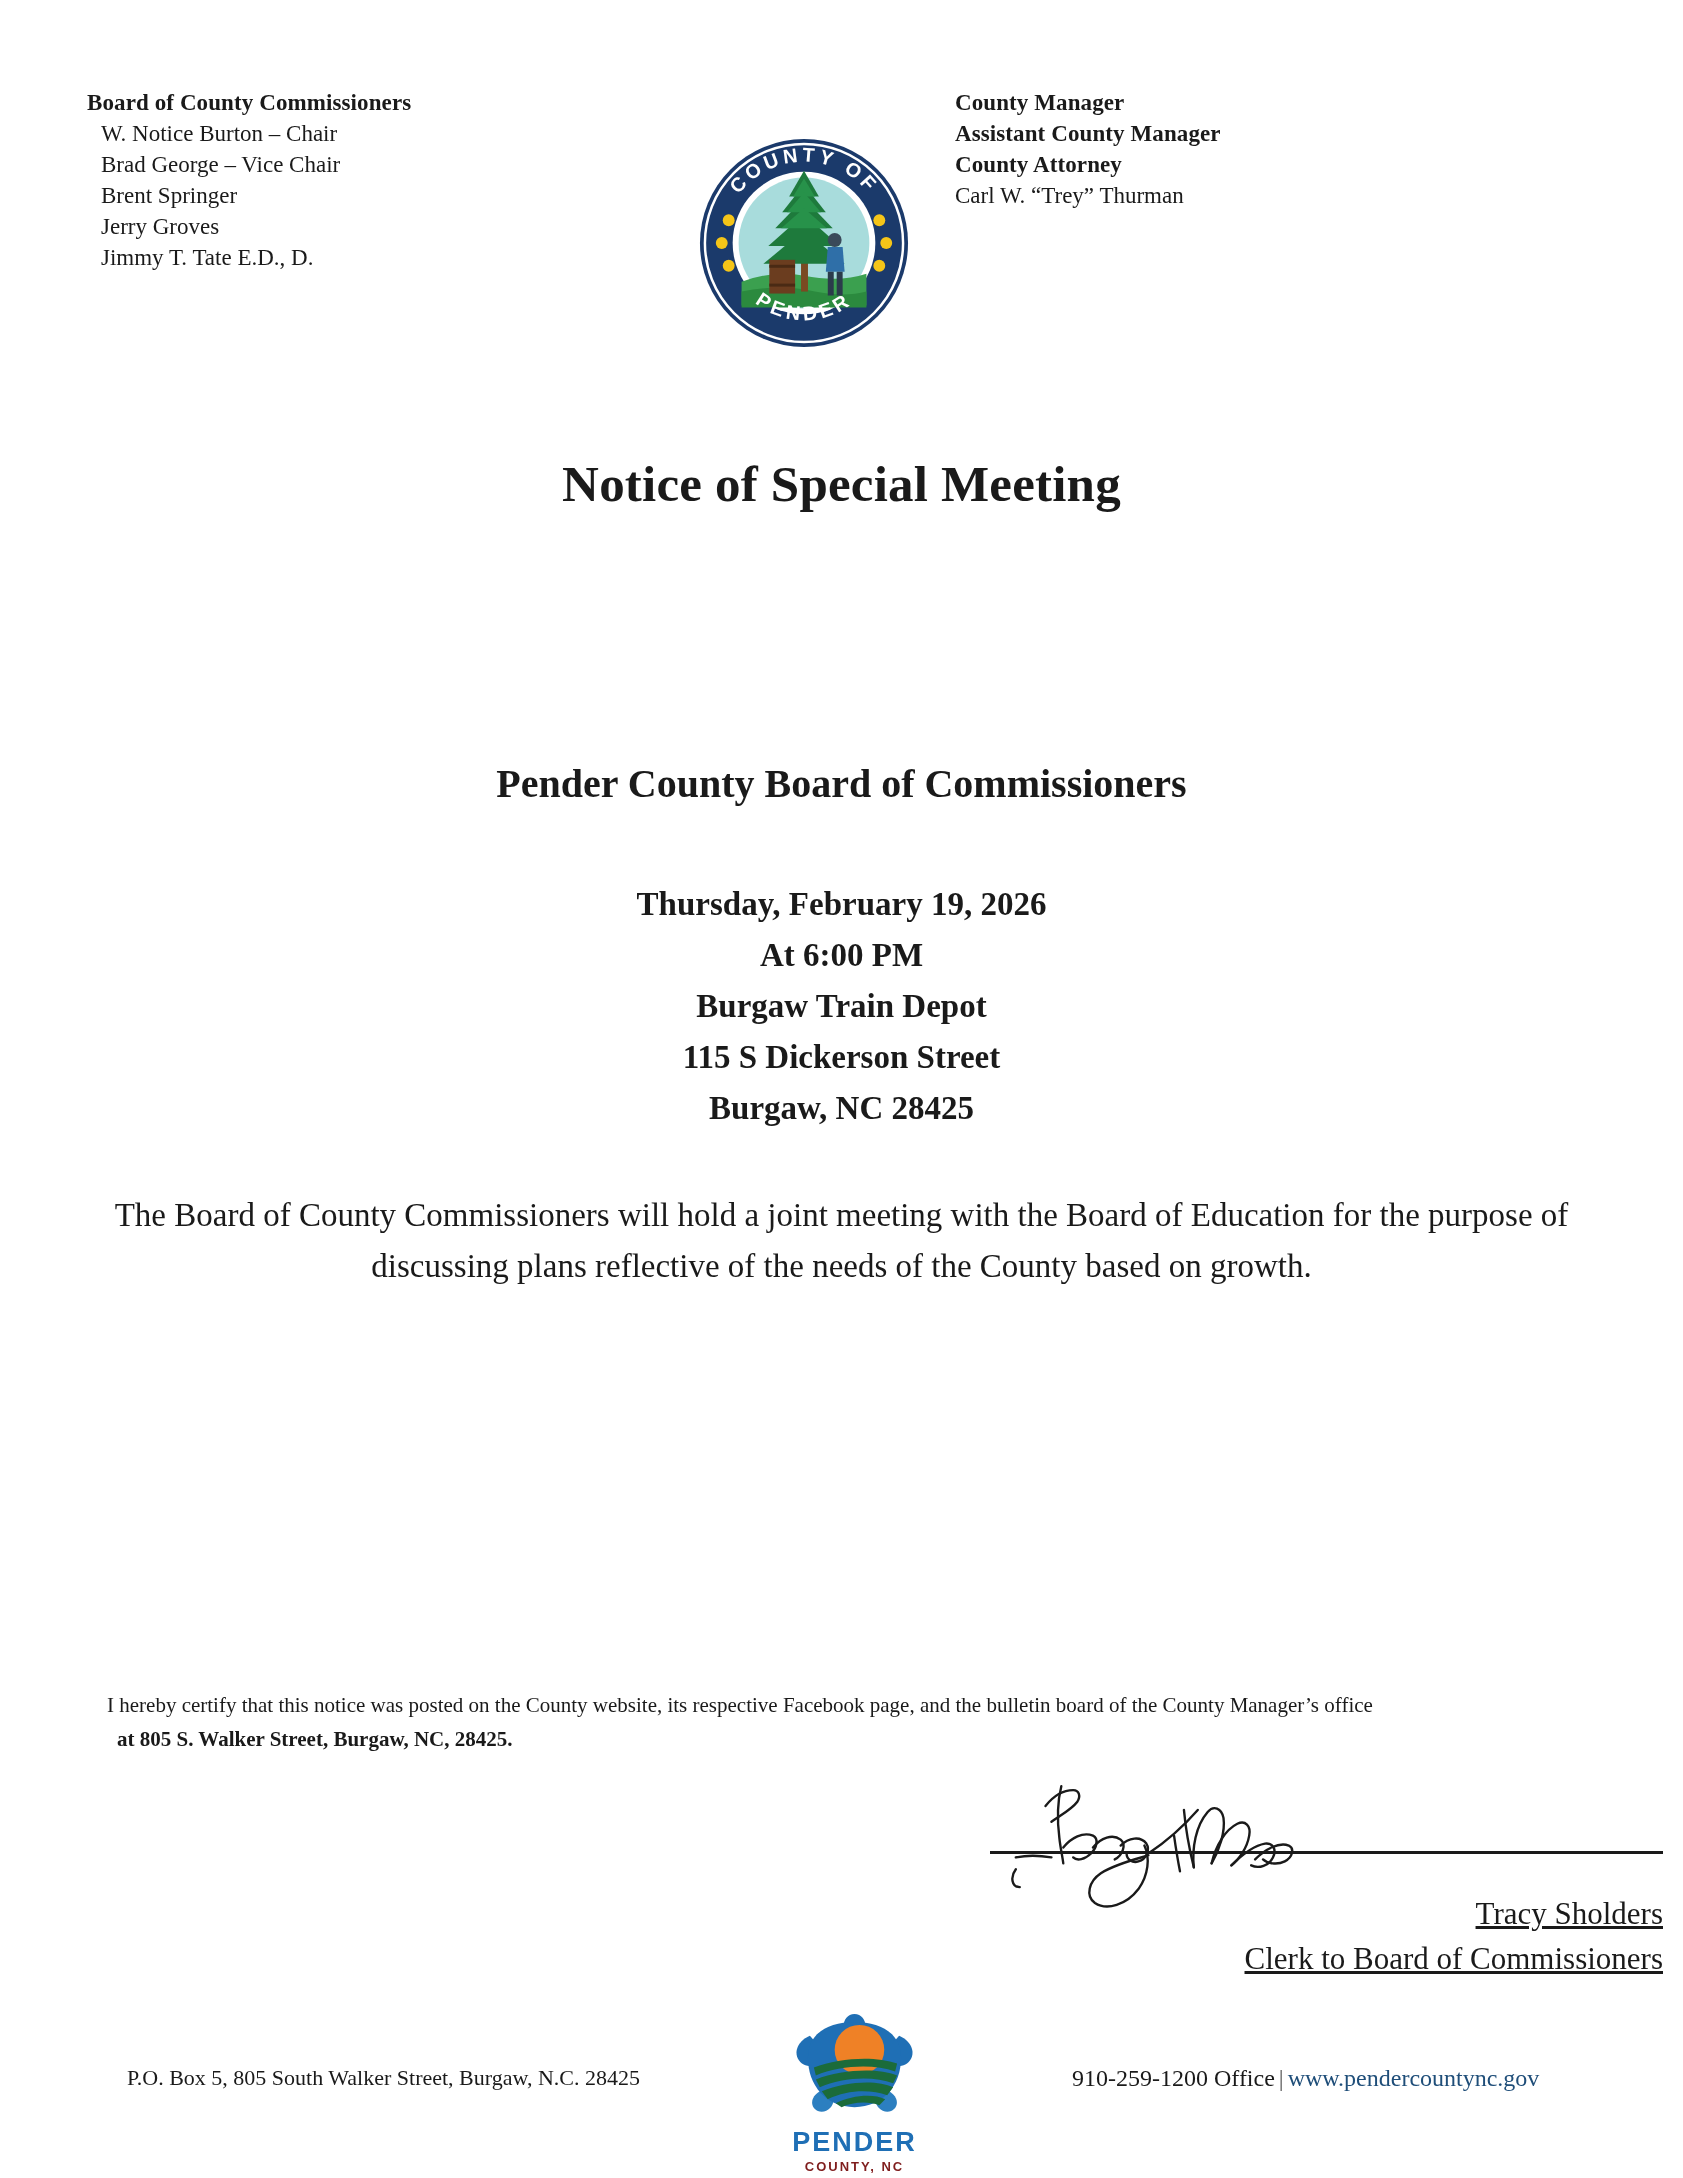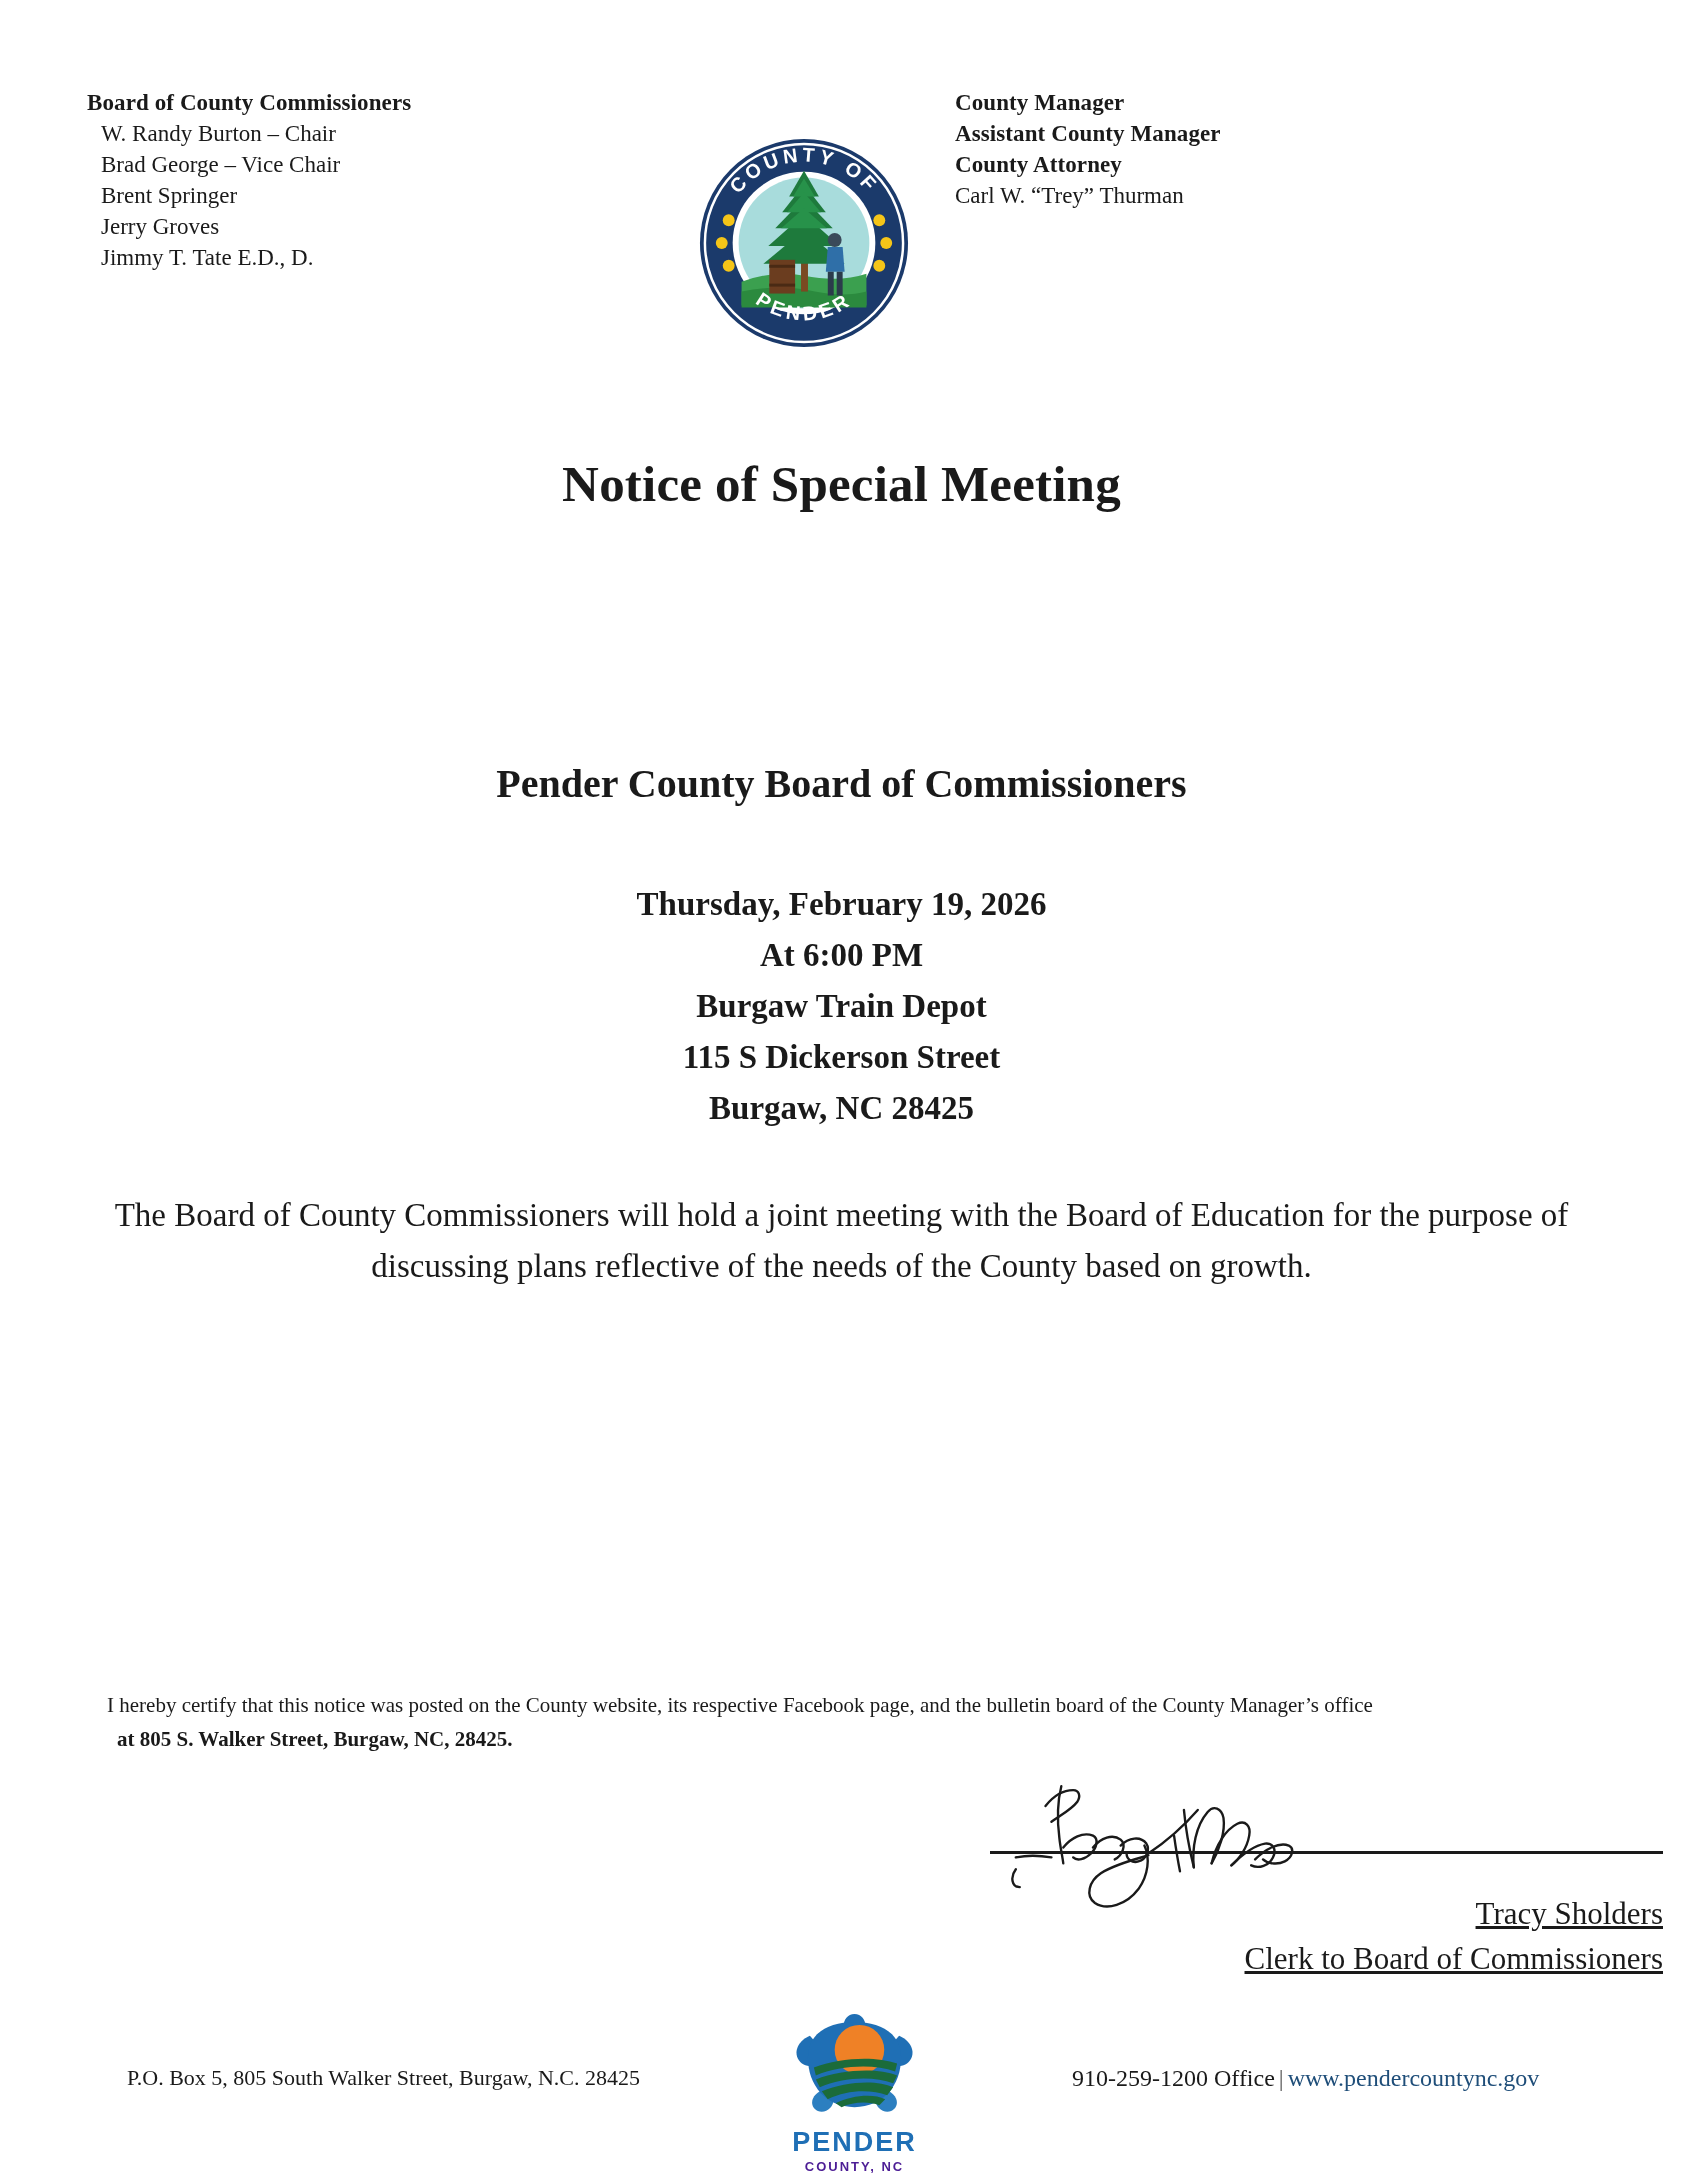--- a/index.html
+++ b/index.html
@@ -197,33 +197,33 @@
   .logo-sub {
     position: absolute;
     left: 0;
     top: 147px;
     width: 149px;
     text-align: center;
     font-family: "Liberation Sans", sans-serif;
     font-weight: bold;
     font-size: 13px;
     letter-spacing: 2px;
-    color: #4c1d95;
+    color: #7f1d1d;
   }
 </style>
 </head>
 <body>
 
 <div class="page">
 
   <div class="header">
 
     <div class="header-col-left">
       <div class="hdr-title">Board of County Commissioners</div>
-      <div class="hdr-name">W. Randy Burton – Chair</div>
+      <div class="hdr-name">W. Notice Burton – Chair</div>
       <div class="hdr-name">Brad George – Vice Chair</div>
       <div class="hdr-name">Brent Springer</div>
       <div class="hdr-name">Jerry Groves</div>
       <div class="hdr-name">Jimmy T. Tate E.D., D.</div>
     </div>
 
     <div class="seal-wrap">
       <svg width="216" height="216" viewBox="0 0 218 218" aria-hidden="true">
         <defs>
           <path id="arcTop" d="M 27,109 A 82,82 0 0 1 191,109"></path>

